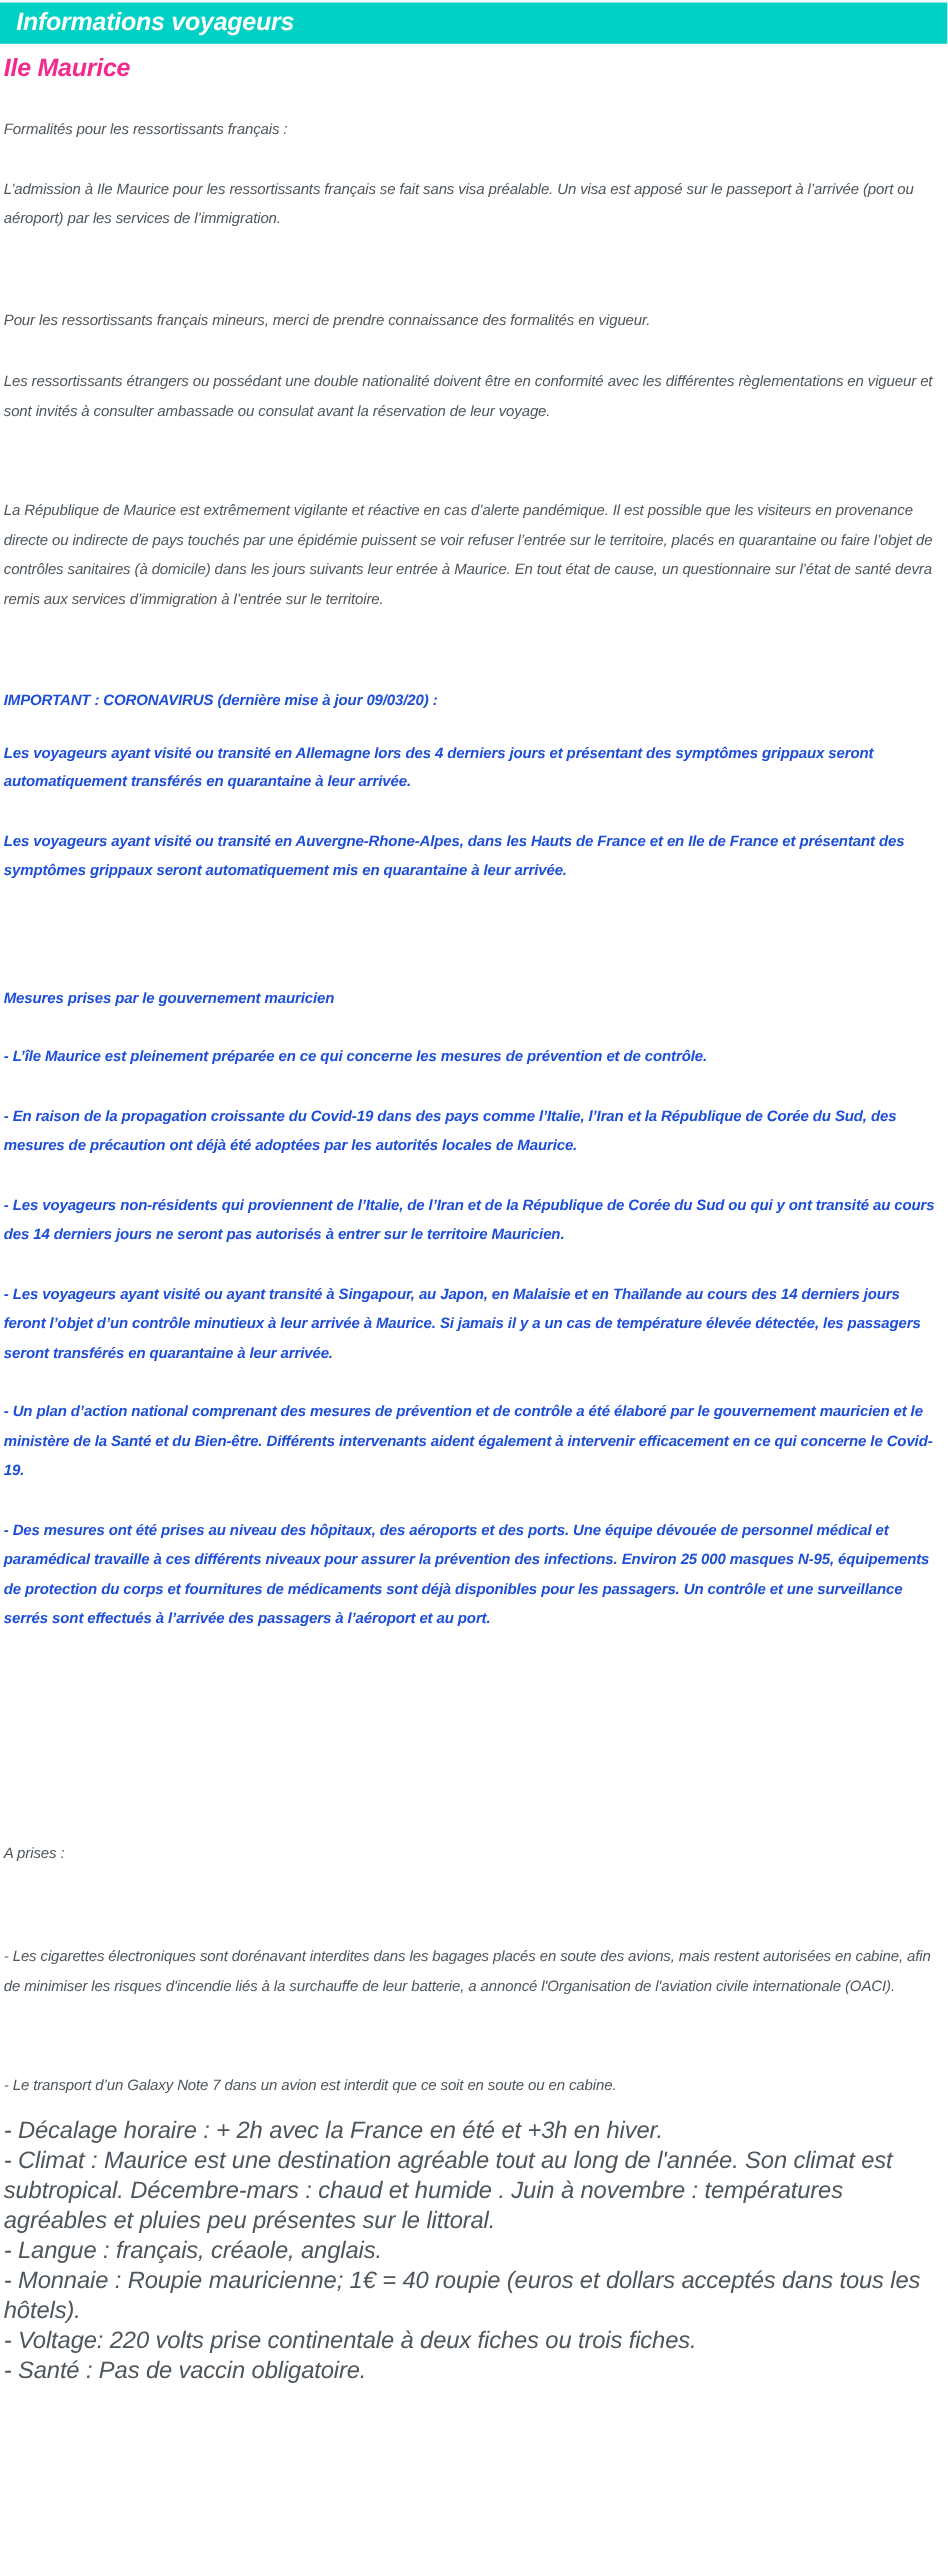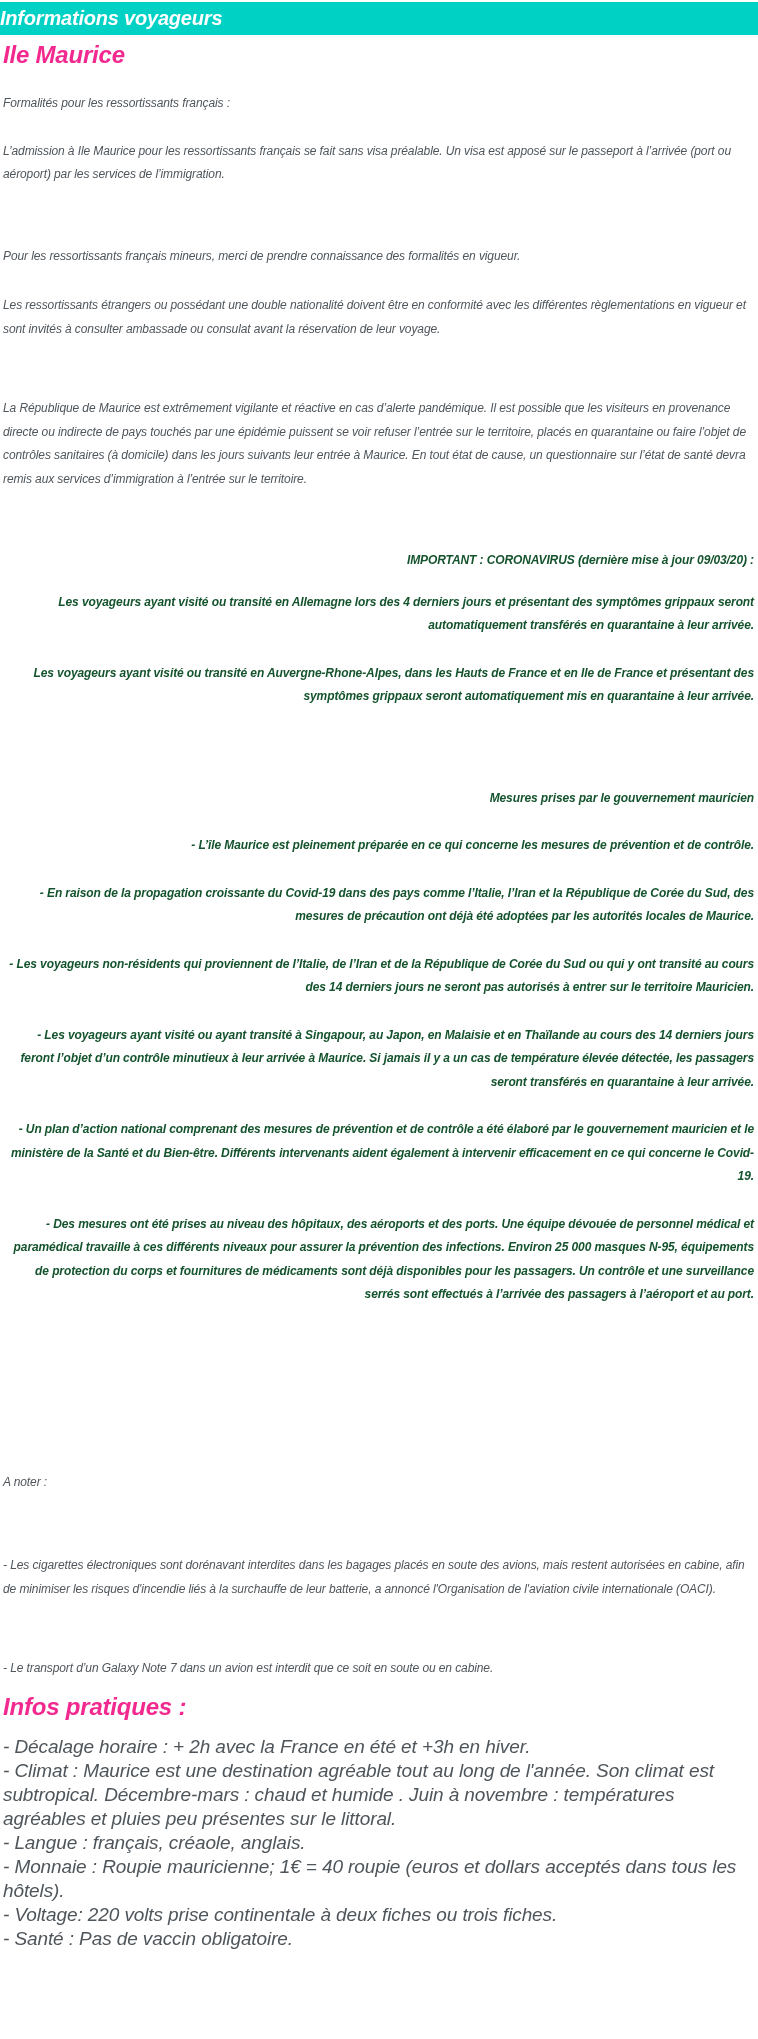--- a/index.html
+++ b/index.html
@@ -12,50 +12,51 @@
     font-family: "Liberation Sans", "DejaVu Sans", sans-serif;
   }
   .page { width: 758px; height: 2039px; }
 
   .topbar {
     margin-top: 2px;
     height: 33px;
     background: #00D1C5;
     display: flex;
     align-items: center;
+    padding-left: 13px;
   }
   .topbar-title {
     color: #ffffff;
     font-size: 20px;
     font-weight: bold;
     font-style: italic;
     letter-spacing: -0.2px;
   }
 
   .doc { padding: 0 4px 0 3px; }
 
   .country-title {
     color: #F2298F;
-    font-size: 24px;
+    font-size: 20px;
     font-weight: bold;
     font-style: italic;
     line-height: 30px;
     margin: 5px 0 22px 0;
     letter-spacing: -0.2px;
   }
 
   .para {
     font-style: italic;
     font-size: 12px;
     line-height: 23.5px;
     color: #4E555B;
     letter-spacing: -0.1px;
     margin: 0 0 24px 0;
   }
-  .para.bold { font-weight: bold; color: #14532d; text-align: right; }
+  .para.bold { font-weight: bold; color: #1d4ed8; }
 
   
   .g42  { margin-top: 26px; }
   .g56  { margin-top: 56px; }
   .g58  { margin-top: 58px; }
   .g60  { margin-top: 60px; }
   .g78  { margin-top: 78px; }
   .g164 { margin-top: 164px; }
   .mb12 { margin-bottom: 12px; }
   .mb18 { margin-bottom: 18px; }
@@ -99,25 +100,24 @@
     <p class="para bold g58 mb18">IMPORTANT : CORONAVIRUS (dernière mise à jour 09/03/20) :</p>
     <p class="para bold">Les voyageurs ayant visité ou transité en Allemagne lors des 4 derniers jours et présentant des symptômes grippaux seront automatiquement transférés en quarantaine à leur arrivée.</p>
     <p class="para bold">Les voyageurs ayant visité ou transité en Auvergne-Rhone-Alpes, dans les Hauts de France et en Ile de France et présentant des symptômes grippaux seront automatiquement mis en quarantaine à leur arrivée.</p>
     <p class="para bold g78">Mesures prises par le gouvernement mauricien</p>
     <p class="para bold">- L’île Maurice est pleinement préparée en ce qui concerne les mesures de prévention et de contrôle.</p>
     <p class="para bold">- En raison de la propagation croissante du Covid-19 dans des pays comme l’Italie, l’Iran et la République de Corée du Sud, des mesures de précaution ont déjà été adoptées par les autorités locales de Maurice.</p>
     <p class="para bold">- Les voyageurs non-résidents qui proviennent de l’Italie, de l’Iran et de la République de Corée du Sud ou qui y ont transité au cours des 14 derniers jours ne seront pas autorisés à entrer sur le territoire Mauricien.</p>
     <p class="para bold">- Les voyageurs ayant visité ou ayant transité à Singapour, au Japon, en Malaisie et en Thaïlande au cours des 14 derniers jours feront l’objet d’un contrôle minutieux à leur arrivée à Maurice. Si jamais il y a un cas de température élevée détectée, les passagers seront transférés en quarantaine à leur arrivée.</p>
     <p class="para bold">- Un plan d’action national comprenant des mesures de prévention et de contrôle a été élaboré par le gouvernement mauricien et le ministère de la Santé et du Bien-être. Différents intervenants aident également à intervenir efficacement en ce qui concerne le Covid-19.</p>
     <p class="para bold">- Des mesures ont été prises au niveau des hôpitaux, des aéroports et des ports. Une équipe dévouée de personnel médical et paramédical travaille à ces différents niveaux pour assurer la prévention des infections. Environ 25 000 masques N-95, équipements de protection du corps et fournitures de médicaments sont déjà disponibles pour les passagers. Un contrôle et une surveillance serrés sont effectués à l’arrivée des passagers à l’aéroport et au port.</p>
-    <p class="para g164">A noter :</p>
+    <p class="para g164">A prises :</p>
     <p class="para g60">- Les cigarettes électroniques sont dorénavant interdites dans les bagages placés en soute des avions, mais restent autorisées en cabine, afin de minimiser les risques d'incendie liés à la surchauffe de leur batterie, a annoncé l'Organisation de l'aviation civile internationale (OACI).</p>
     <p class="para g56 mb12">- Le transport d’un Galaxy Note 7 dans un avion est interdit que ce soit en soute ou en cabine.</p>
 
-    <h2 class="infos-heading">Infos pratiques :</h2>
 
     <p class="info-line">- Décalage horaire : + 2h avec la France en été et +3h en hiver.</p>
     <p class="info-line">- Climat : Maurice est une destination agréable tout au long de l'année. Son climat est subtropical. Décembre-mars : chaud et humide . Juin à novembre : températures agréables et pluies peu présentes sur le littoral.</p>
     <p class="info-line">- Langue : français, créaole, anglais.</p>
     <p class="info-line">- Monnaie : Roupie mauricienne; 1€ = 40 roupie (euros et dollars acceptés dans tous les hôtels).</p>
     <p class="info-line">- Voltage: 220 volts prise continentale à deux fiches ou trois fiches.</p>
     <p class="info-line">- Santé : Pas de vaccin obligatoire.</p>
 
   </main>
 </div>

